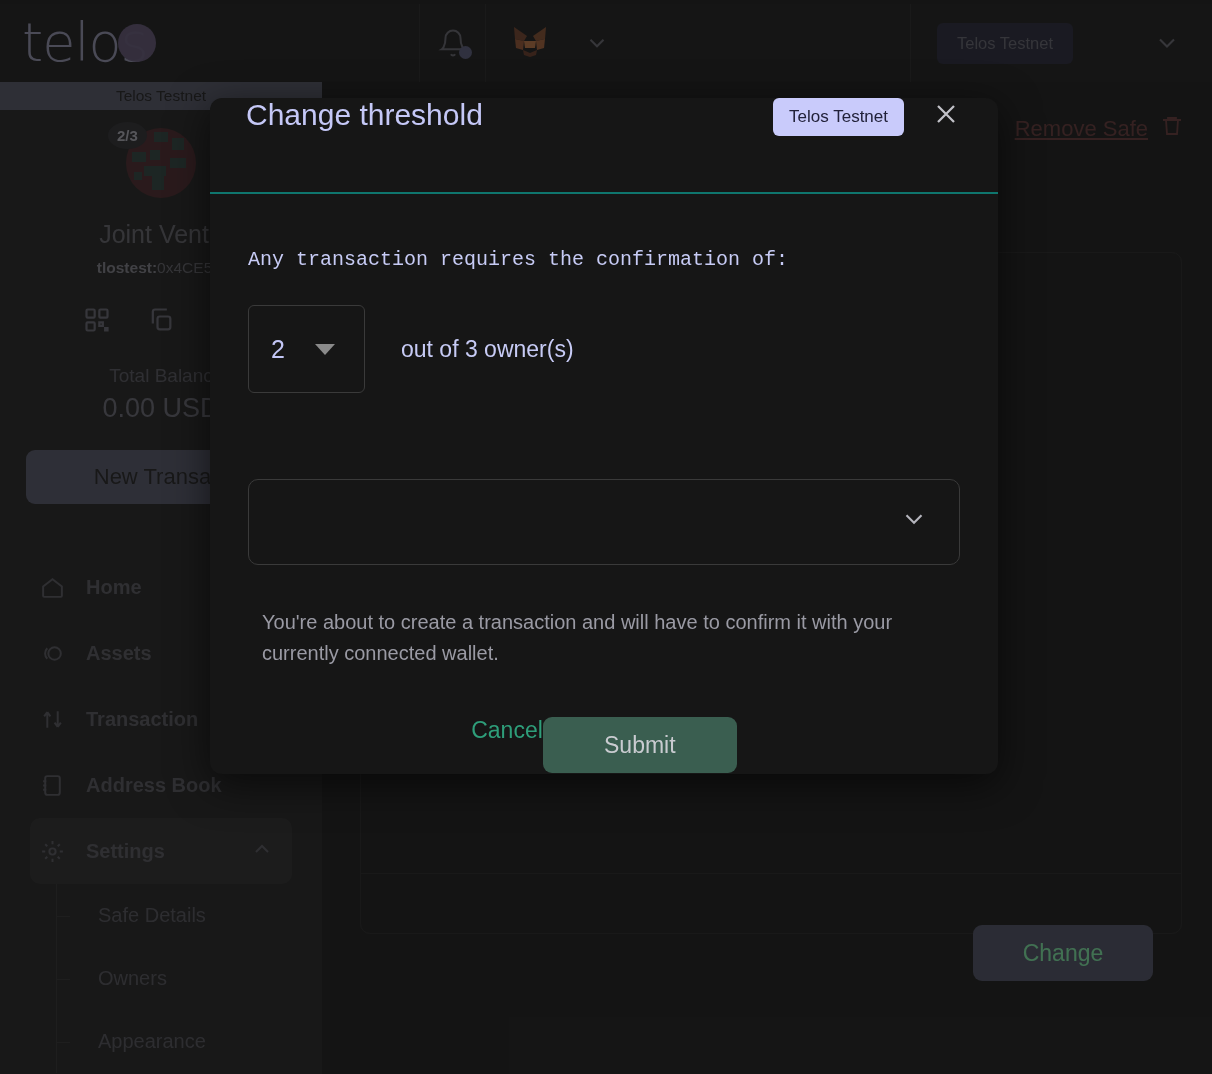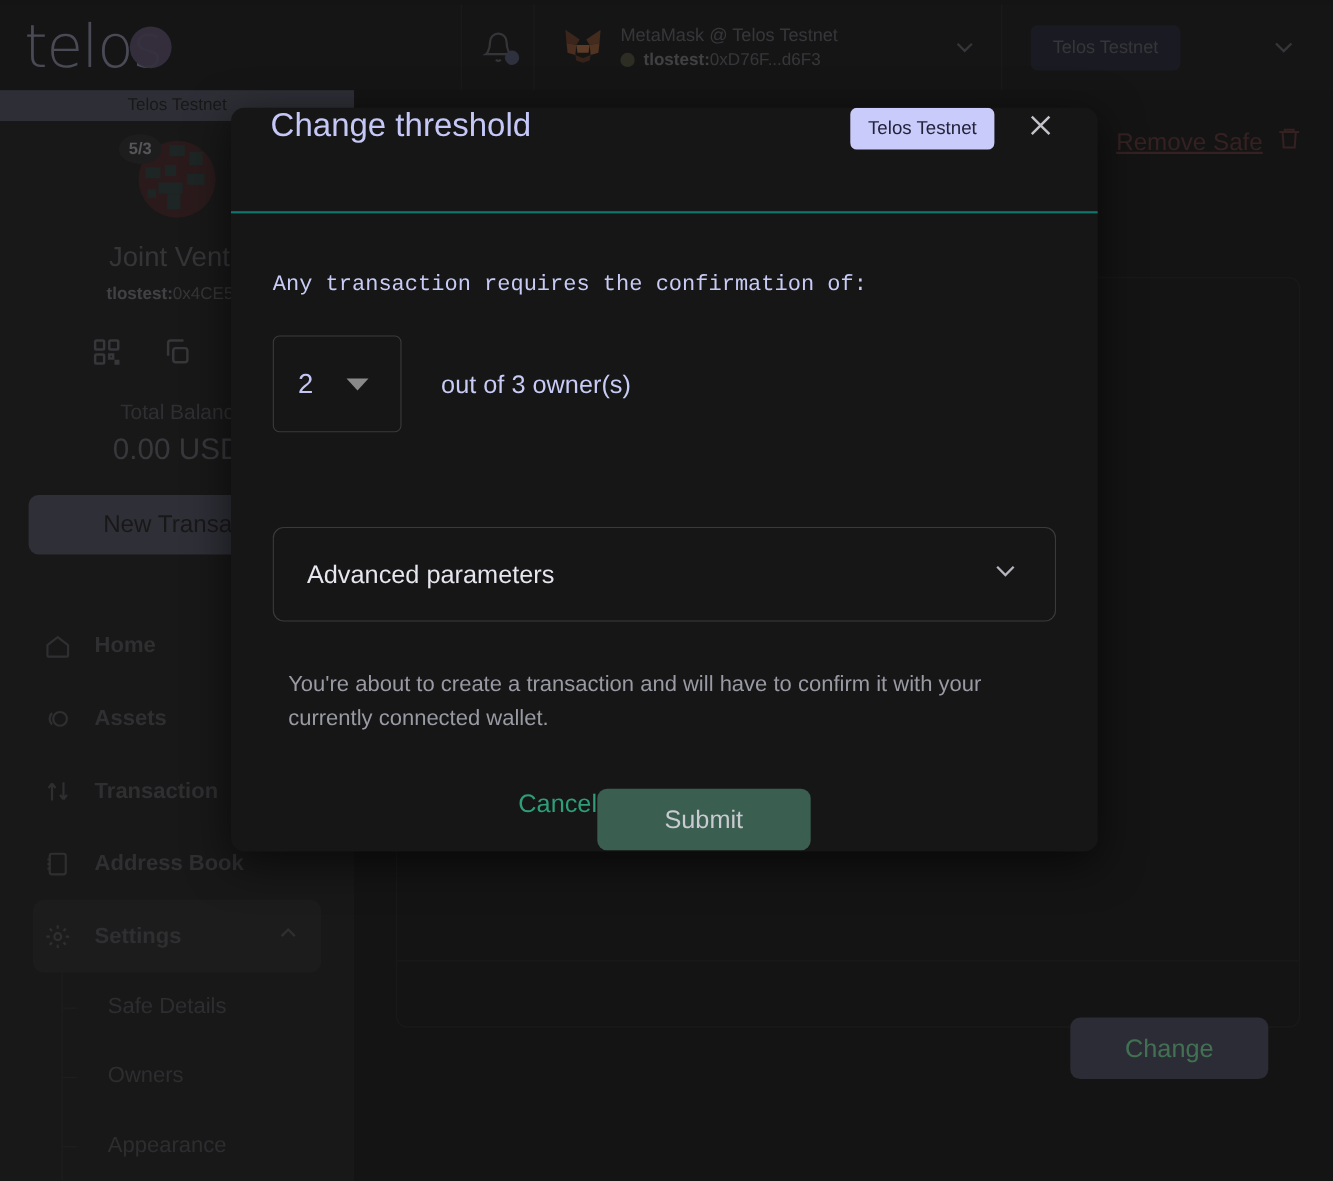--- a/index.html
+++ b/index.html
@@ -204,27 +204,20 @@
     <div class="tb-wallet">
       <div class="fox">
         <svg width="40" height="38" viewBox="0 0 40 38">
           <path d="M4 3 L17 12 L14 17 L5 15 Z" fill="#7a4a33"></path>
           <path d="M36 3 L23 12 L26 17 L35 15 Z" fill="#8a5436"></path>
           <path d="M5 15 L14 17 L13 26 L6 24 Z" fill="#9b5c3a"></path>
           <path d="M35 15 L26 17 L27 26 L34 24 Z" fill="#a9663f"></path>
           <path d="M13 26 L20 29 L27 26 L26 31 L20 33 L14 31 Z" fill="#6f4230"></path>
           <path d="M14 17 L26 17 L25 24 L15 24 Z" fill="#c07a49"></path>
         </svg>
-      </div>
-      <div class="wallet-texts">
-        <div class="wallet-top">MetaMask @ Telos Testnet</div>
-        <div class="wallet-bot">
-          <span class="chain-dot"></span>
-          <span><b class="pfx">tlostest:</b><span>0xD76F...d6F3</span></span>
-        </div>
       </div>
       <div class="chev">
         <svg width="26" height="26" viewBox="0 0 24 24" fill="none" stroke="currentColor" stroke-width="1.8">
           <polyline points="6 9 12 15 18 9"></polyline>
         </svg>
       </div>
     </div>
 
     <div class="tb-net">
       <span class="net-pill">Telos Testnet</span>
@@ -244,21 +237,21 @@
         <div class="ident">
           <span class="px" style="left:28px;top:4px;width:14px;height:10px;"></span>
           <span class="px" style="left:46px;top:10px;width:12px;height:12px;"></span>
           <span class="px" style="left:6px;top:24px;width:14px;height:10px;"></span>
           <span class="px" style="left:24px;top:22px;width:10px;height:10px;"></span>
           <span class="px" style="left:44px;top:30px;width:16px;height:10px;"></span>
           <span class="px" style="left:18px;top:38px;width:22px;height:10px;"></span>
           <span class="px" style="left:26px;top:48px;width:12px;height:14px;"></span>
           <span class="px" style="left:8px;top:44px;width:8px;height:8px;"></span>
         </div>
-        <span class="badge">5/3</span>
+        <span class="badge">2/3</span>
       </div>
       <div class="safe-name">Joint Ventu</div>
       <div class="safe-addr"><b>tlostest:</b><span>0x4CE5...</span></div>
 
       <div class="icon-row">
         <div class="icon-btn">
           <svg width="28" height="28" viewBox="0 0 24 24" fill="none" stroke="currentColor" stroke-width="1.9">
             <rect x="3" y="3" width="7" height="7" rx="1"></rect>
               <rect x="14" y="3" width="7" height="7" rx="1"></rect>
             <rect x="3" y="14" width="7" height="7" rx="1"></rect>
@@ -376,21 +369,20 @@
 
       <div class="thr-row">
         <div class="thr-select">
           <span class="thr-val">2</span>
           <span class="tri"></span>
         </div>
         <span class="thr-suffix">out of 3 owner(s)</span>
       </div>
 
       <div class="adv">
-        <span>Advanced parameters</span>
         <span class="adv-caret">
           <svg width="30" height="30" viewBox="0 0 24 24" fill="none" stroke="currentColor" stroke-width="1.7">
             <polyline points="6 9 12 15 18 9"></polyline>
           </svg>
         </span>
       </div>
 
       <div class="disclaim">You're about to create a transaction and will have to confirm it with your currently connected wallet.</div>
 
       <div class="actions">

